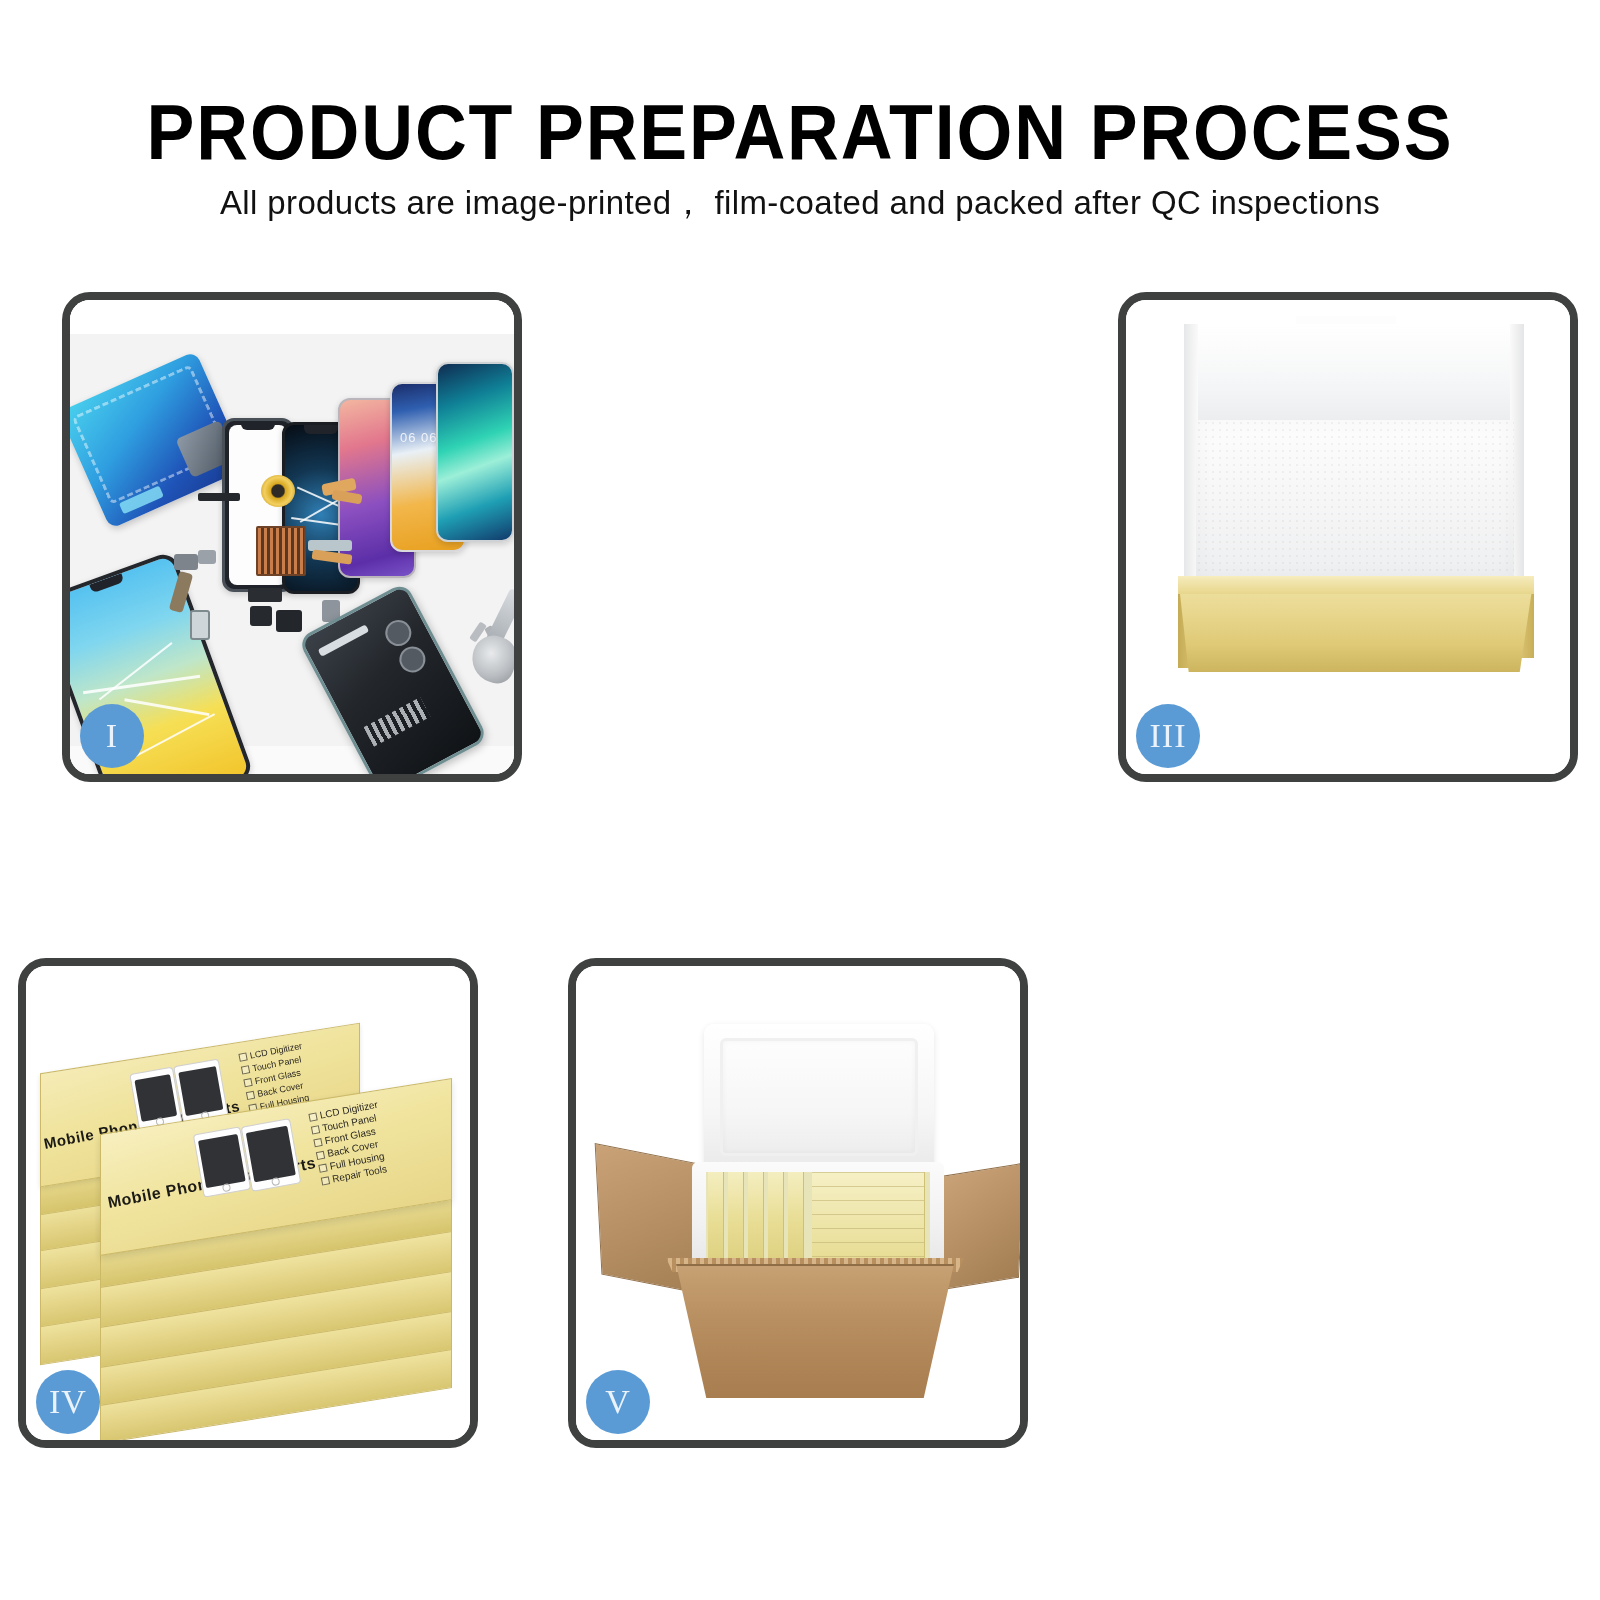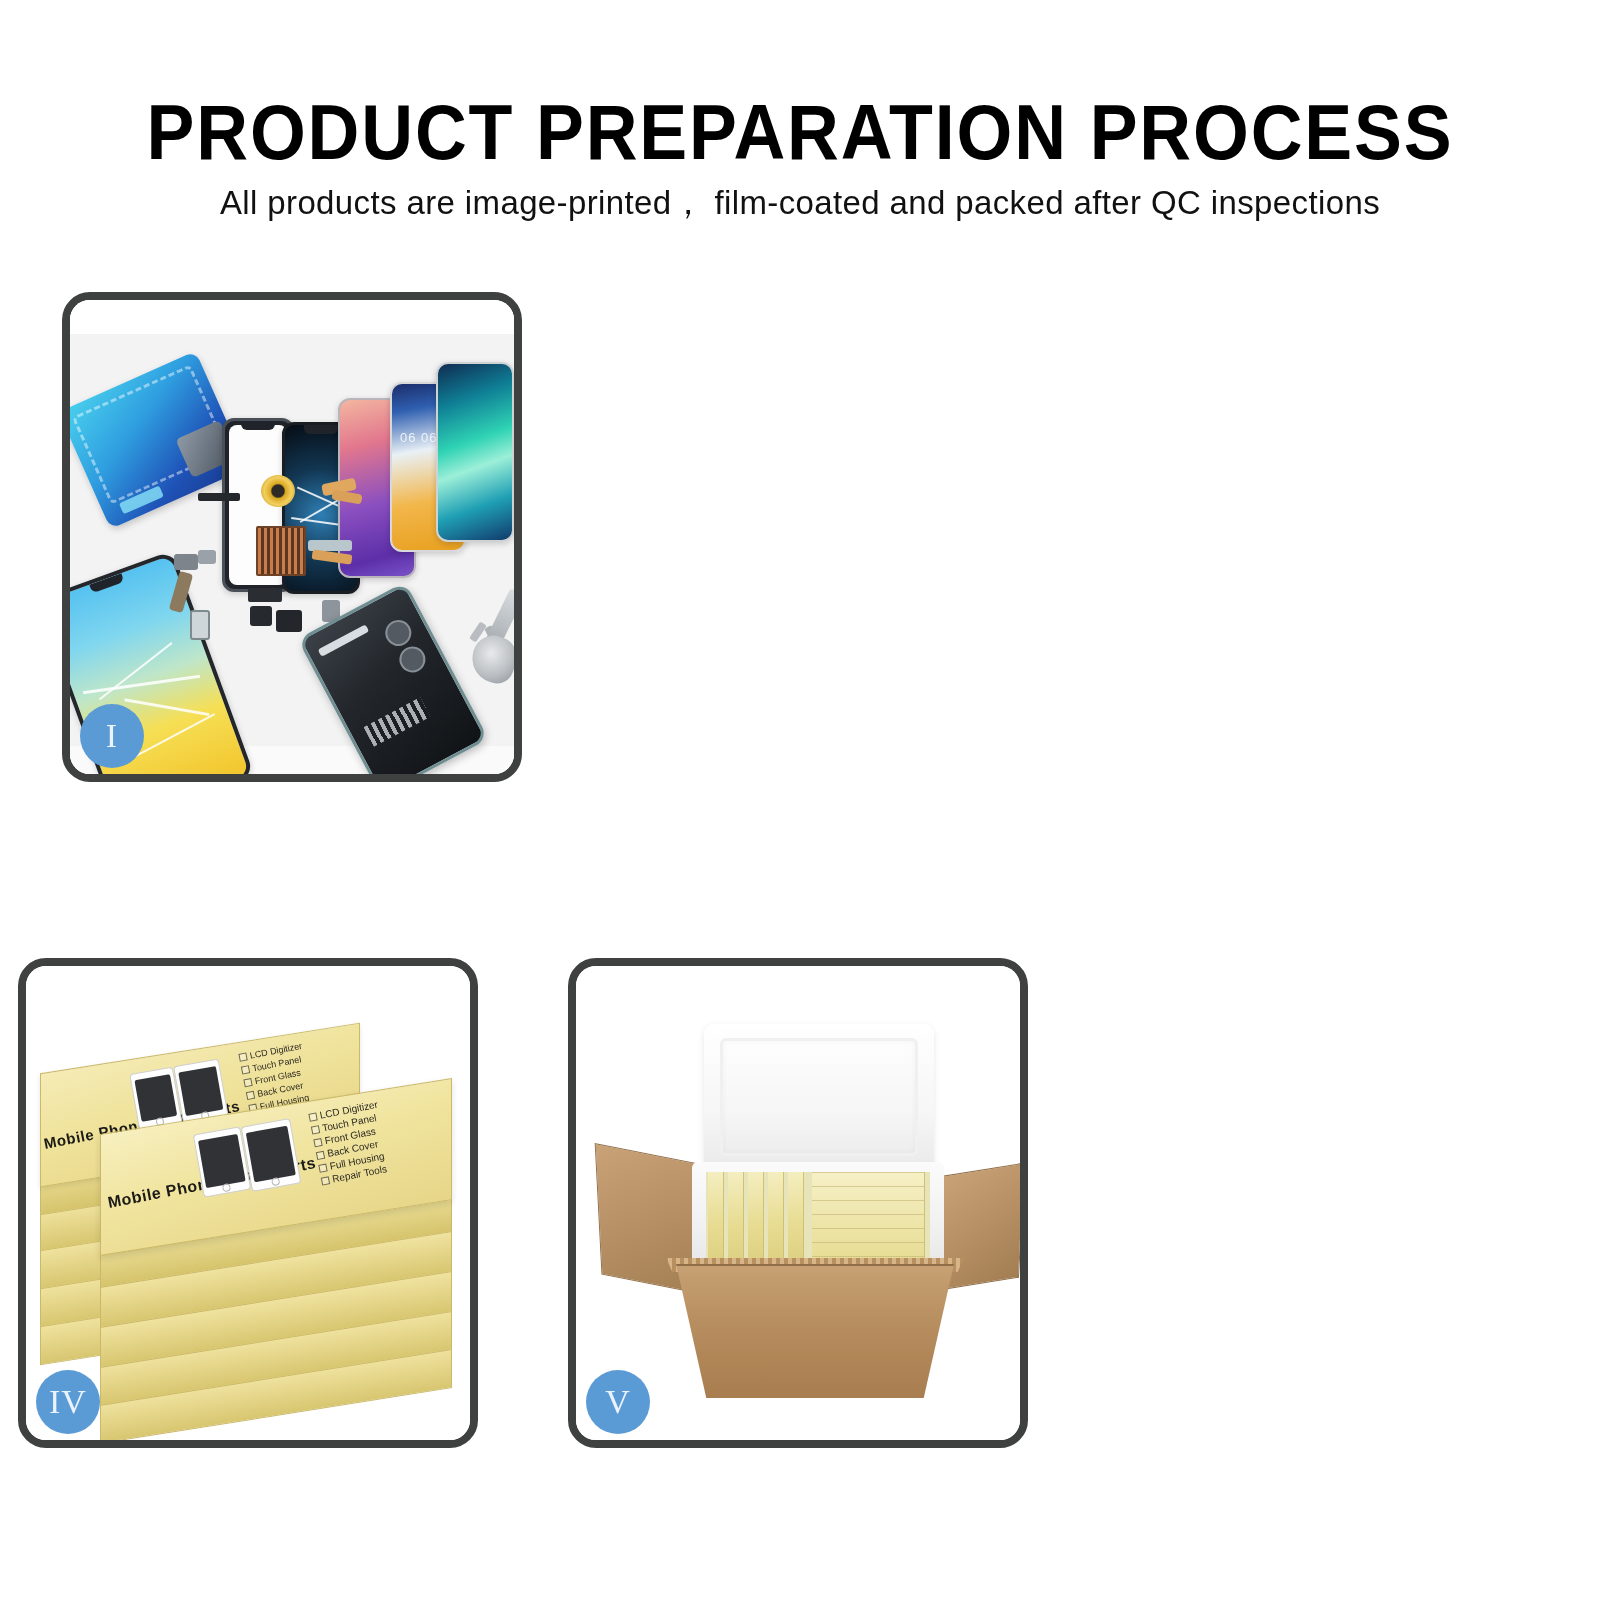--- a/index.html
+++ b/index.html
@@ -587,20 +587,39 @@
         <div class="txt"></div>
       </div>
 
       <div class="tool"></div>
       <div class="brush"></div>
     </div>
     <div class="badge">I</div>
   </div>
 
 
+  <div class="panel p3">
+    <div class="panel-inner">
+      <div class="box3-lidtab"></div>
+      <div class="box3-lidtop"></div>
+      <div class="box3-lidleft"></div>
+      <div class="box3-lidright"></div>
+      <div class="box3-foam">
+        <div class="box3-foamtex"></div>
+      </div>
+      <div class="box3-grey">
+        <div class="box3-greytex"></div>
+      </div>
+      <div class="box3-leftwall"></div>
+      <div class="box3-rightwall"></div>
+      <div class="box3-front"></div>
+      <div class="box3-frontedge"></div>
+    </div>
+    <div class="badge">III</div>
+  </div>
 
   <div class="panel p4">
     <div class="panel-inner">
       <div class="stack">
 
         <div class="rbox rb-b5"></div>
         <div class="rbox rb-b4"></div>
         <div class="rbox rb-b3"></div>
         <div class="rbox rb-b2"></div>
         <div class="rbox rbox-side-back"></div>

